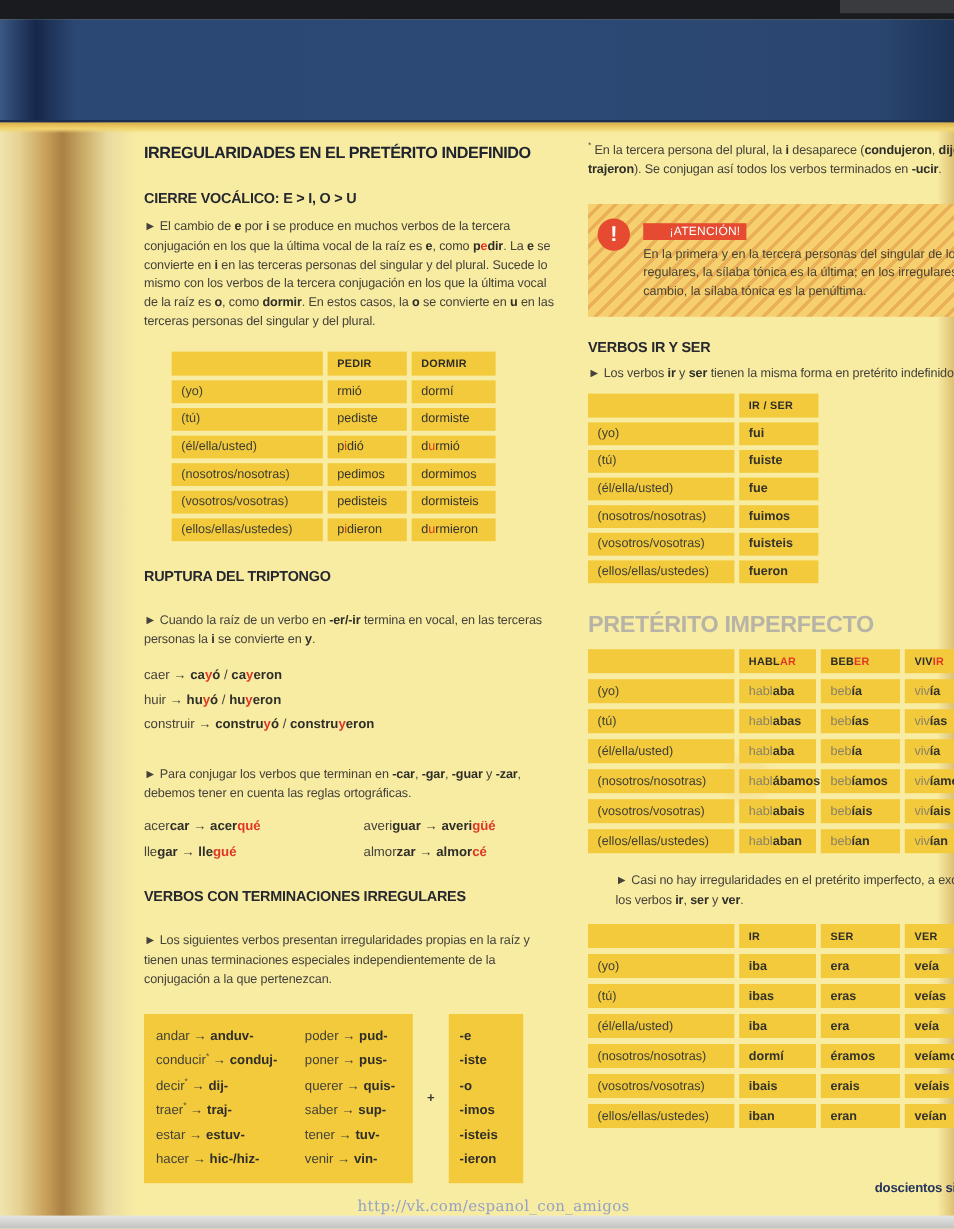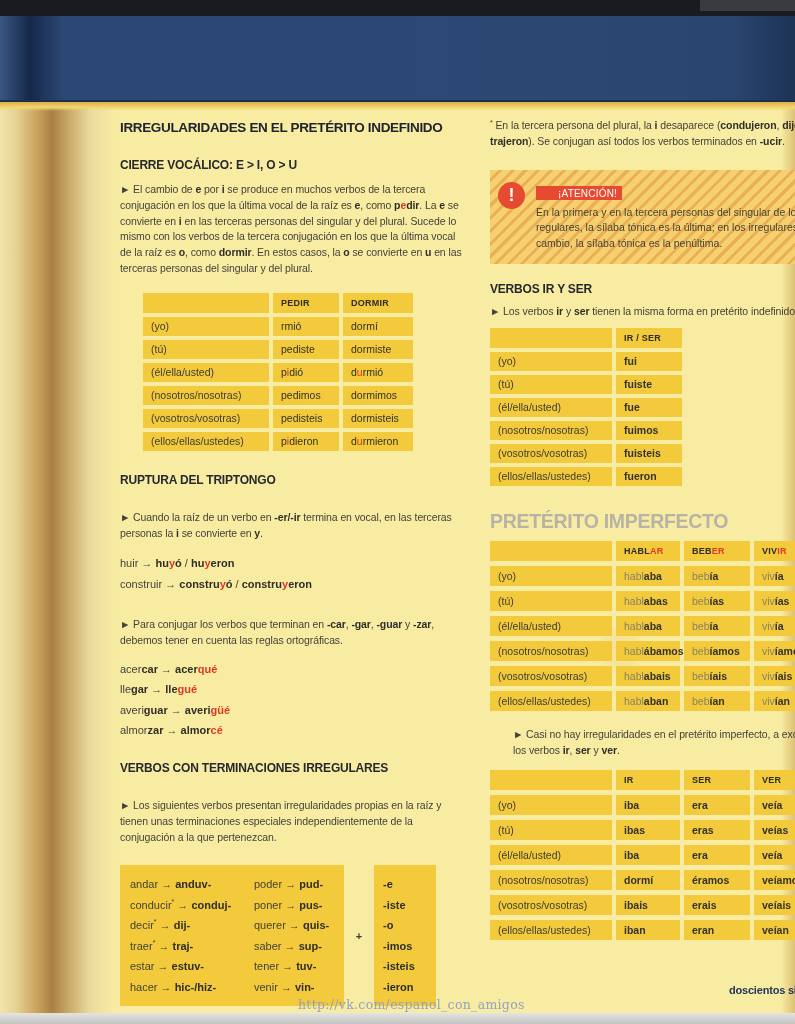--- a/index.html
+++ b/index.html
@@ -69,21 +69,21 @@
   .aten-text{font-size:10.5px;line-height:15.5px;color:#4a4334;width:302px;}
   
   .big-gray{font-size:19.5px;font-weight:700;letter-spacing:-.3px;color:#b7b3a6;margin:0;}
   .watermark{position:absolute;left:298px;top:997px;z-index:6;
     font-family:"DejaVu Serif", serif;font-size:12.5px;color:#93a2c4;letter-spacing:.3px;}
   .pagenum{position:absolute;left:729px;top:984px;z-index:4;white-space:nowrap;
     font-size:11px;color:#25355c;letter-spacing:-.2px;font-weight:700;}
   .mt8{margin-top:8px;} .mt9{margin-top:23px;} .mt10{margin-top:10px;}
   .mt12{margin-top:12px;} .mt16{margin-top:16px;margin-left:23px;} .mt18{margin-top:18px;}
   .mt20{margin-top:20px;} .mt22{margin-top:22px;} .mt24{margin-top:24px;}
-  .two-col-ex{display:flex;margin-top:10px;flex-direction:column;}
+  .two-col-ex{display:flex;margin-top:10px;}
   .two-col-ex .listcol:first-child{width:183px;}
 </style>
 </head>
 <body>
 
 <div class="topbar">
     <div class="topbar-patch"></div>
   </div>
 <div class="navyband"></div>
 <div class="goldstrip"></div>
@@ -132,20 +132,21 @@
       <div class="t-row">
         <div class="t-cell t-label">(ellos/ellas/ustedes)</div>
         <div class="t-cell t-val">p<em>i</em>dieron</div>
         <div class="t-cell t-val">d<em>u</em>rmieron</div>
       </div>
     </div>
 
   <h2 class="mt22">RUPTURA DEL TRIPTONGO</h2>
   <p class="para mt9">► Cuando la raíz de un verbo en <b>-er/-ir</b> termina en vocal, en las terceras personas la <b>i</b> se convierte en <b>y</b>.</p>
   <div class="mt12">
+      <div class="exline">caer  →  <b>ca<em>y</em>ó</b> / <b>ca<em>y</em>eron</b></div>
       <div class="exline">huir  →  <b>hu<em>y</em>ó</b> / <b>hu<em>y</em>eron</b></div>
       <div class="exline">construir  →  <b>constru<em>y</em>ó</b> / <b>constru<em>y</em>eron</b></div>
     </div>
 
   <p class="para mt9">► Para conjugar los verbos que terminan en <b>-car</b>, <b>-gar</b>, <b>-guar</b> y <b>-zar</b>, debemos tener en cuenta las reglas ortográficas.</p>
   <div class="two-col-ex">
     <div class="listcol">
         <div class="exline">acer<b>car</b>  →  <b>acer<em>qué</em></b></div>
         <div class="exline">lle<b>gar</b>  →  <b>lle<em>gué</em></b></div>
       </div>

